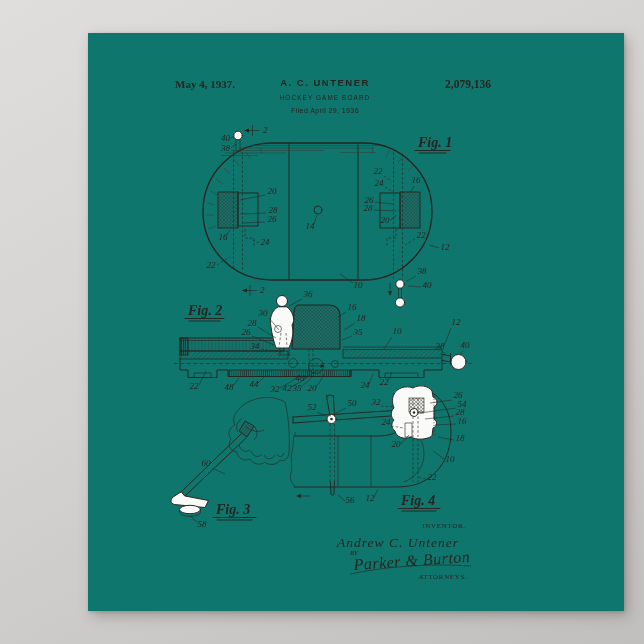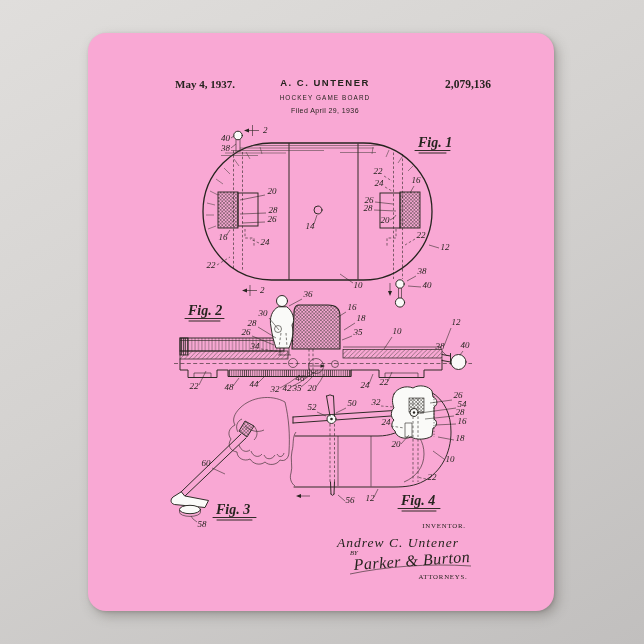--- a/index.html
+++ b/index.html
@@ -1,24 +1,23 @@
 <!DOCTYPE html>
 <html><head>
 <meta charset="utf-8">
 <style>
   html,body{margin:0;padding:0;}
   body{
     width:644px;height:644px;overflow:hidden;position:relative;
     background:linear-gradient(150deg,#e0dedc 0%,#d4d2d0 45%,#c1bfbe 100%);
   }
   .poster{
-    position:absolute;left:88px;top:33px;width:466px;height:578px;
-    background:#f9a8d4;
+    position:absolute;left:88px;top:33px;width:536px;height:578px;
+    background:#0f766e;
     box-shadow:4px 5px 12px rgba(80,75,70,.35), 1px 1px 3px rgba(80,75,70,.25);
-    border-radius:18px;
   }
   svg{display:block;}
   text{fill:#26241f;}
   .hdr-date{font:bold 11px "Liberation Serif",serif;}
   .hdr-num{font:bold 11.5px "Liberation Serif",serif;}
   .hdr-name{font:9.5px "Liberation Sans",sans-serif;letter-spacing:1.5px;font-weight:bold;}
   .hdr-title{font:6.4px "Liberation Sans",sans-serif;letter-spacing:1.1px;}
   .hdr-filed{font:7px "Liberation Sans",sans-serif;letter-spacing:.4px;}
   .ref{font:italic 9px "Liberation Serif",serif;}
   .figlab{font:italic bold 14px "Liberation Serif",serif;}

